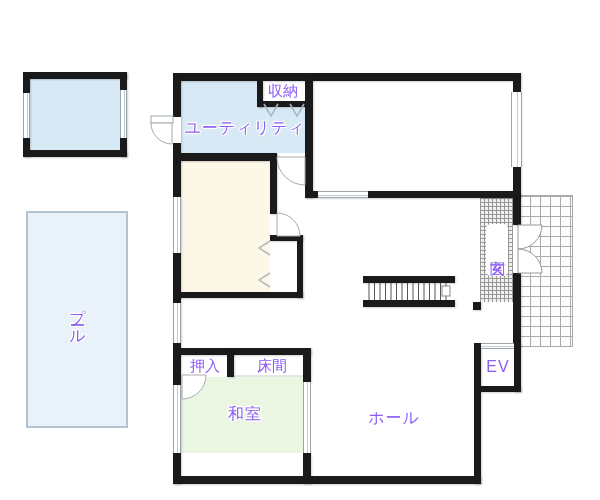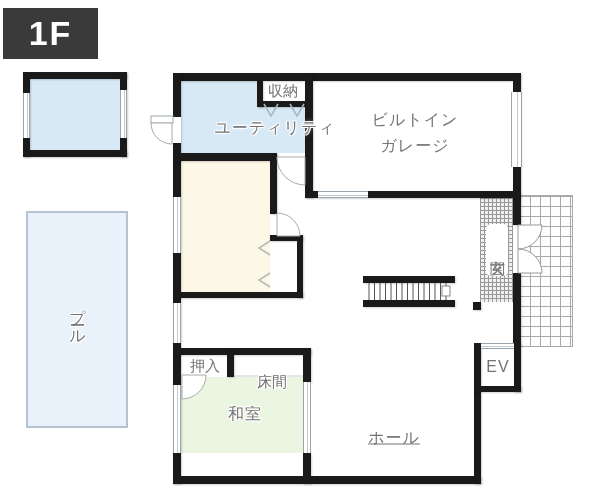--- a/index.html
+++ b/index.html
@@ -25,21 +25,21 @@
                      repeating-linear-gradient(to bottom,#aaa 0 1px,transparent 1px 10px);
     border:1px solid #aaa;box-sizing:border-box;
   }
   .win-v{position:absolute;background:#fff;border-left:1px solid #99a4ad;border-right:1px solid #99a4ad;box-sizing:border-box;}
   .win-v::after{content:"";position:absolute;left:50%;top:0;bottom:0;width:1px;background:#c2cad0;}
   .win-h{position:absolute;background:#fff;border-top:1px solid #99a4ad;border-bottom:1px solid #99a4ad;box-sizing:border-box;}
   .win-h::after{content:"";position:absolute;top:50%;left:0;right:0;height:1px;background:#c2cad0;}
   .gap{position:absolute;background:#fff;}
   .label{
     position:absolute;transform:translate(-50%,-50%);
-    font-size:16px;color:#737373;white-space:nowrap;letter-spacing:1px;
+    font-size:16px;color:#8b5cf6;white-space:nowrap;letter-spacing:1px;
     text-shadow:-1px -1px 0 #fff,1px -1px 0 #fff,-1px 1px 0 #fff,1px 1px 0 #fff,0 0 4px #fff;
   }
   .label.small{font-size:15px;}
   .label.v{writing-mode:vertical-rl;letter-spacing:2px;}
   .label.two-line{white-space:normal;text-align:center;line-height:26px;width:130px;}
   .entr-box{
     position:absolute;left:486px;top:224px;width:22px;height:52px;background:#fff;border-radius:5px;
     display:flex;align-items:center;justify-content:center;
   }
   .entr-box .label{position:static;transform:none;font-size:15px;text-shadow:none;}
@@ -48,23 +48,20 @@
     display:flex;align-items:center;justify-content:center;
     font-size:34px;font-weight:bold;letter-spacing:2px;
   }
   svg.overlay{position:absolute;left:0;top:0;pointer-events:none;}
 </style>
 </head>
 <body>
 
 <div class="plan">
 
-  <div class="floor-badge">
-    <span>1F</span>
-  </div>
 
   <div class="fill f-water" style="left:30px;top:79px;width:90px;height:71px;"></div>
   <div class="fill f-pool" style="left:26px;top:211px;width:102px;height:217px;"></div>
   <div class="fill f-water" style="left:181px;top:81px;width:124px;height:72px;"></div>
   <div class="fill f-white" style="left:263px;top:81px;width:42px;height:20px;"></div>
   <div class="fill f-cream" style="left:181px;top:161px;width:89px;height:131px;"></div>
   <div class="fill f-green" style="left:181px;top:377px;width:122px;height:76px;"></div>
   <div class="fill f-hatch" style="left:480px;top:198px;width:33px;height:104px;"></div>
   <div class="fill f-grid" style="left:519px;top:195px;width:54px;height:152px;"></div>
 
@@ -131,28 +128,24 @@
     <polyline points="270,241 259,248 270,255" fill="none" stroke="#b4bdb4" stroke-width="1.5"></polyline>
     <polyline points="270,273 259,280 270,287" fill="none" stroke="#b4bdb4" stroke-width="1.5"></polyline>
 
     <path d="M369,283 V300 M374.5,283 V300 M380,283 V300 M385.5,283 V300 M391,283 V300 M396.5,283 V300 M402,283 V300 M407.5,283 V300 M413,283 V300 M418.5,283 V300 M424,283 V300 M429.5,283 V300 M435,283 V300 M440.5,283 V300 M446,283 V300" stroke="#555" stroke-width="1" fill="none"></path>
     <rect x="442" y="286" width="8" height="10" fill="#fff" stroke="#888" stroke-width="1"></rect>
 
     <line x1="234" y1="376" x2="303" y2="376" stroke="#ccc" stroke-width="1"></line>
   </svg>
 
   <div class="label v" style="left:77px;top:318px;">プール</div>
-  <div class="label" style="left:245px;top:128px;margin-left:30px;">ユーティリティ</div>
+  <div class="label" style="left:245px;top:128px;">ユーティリティ</div>
   <div class="label small" style="left:283px;top:91px;letter-spacing:0;">収納</div>
-  <div class="label two-line" style="left:415px;top:133px;">
-    <span>ビルトイン</span><br>
-    <span>ガレージ</span>
-  </div>
   <div class="entr-box">
     <span class="label v">玄関</span>
   </div>
   <div class="label small" style="left:205px;top:366px;letter-spacing:0;">押入</div>
-  <div class="label small" style="left:272px;top:382px;letter-spacing:0;font-family:Liberation Serif, serif;">床間</div>
+  <div class="label small" style="left:272px;top:366px;letter-spacing:0;font-family:Liberation Serif, serif;">床間</div>
   <div class="label" style="left:245px;top:414px;text-align:right;">和室</div>
-  <div class="label" style="left:394px;top:438px;text-decoration:underline;">ホール</div>
+  <div class="label" style="left:394px;top:418px;">ホール</div>
   <div class="label" style="left:498px;top:367px;font-size:16px;">EV</div>
 
 </div>
 
 </body></html>

